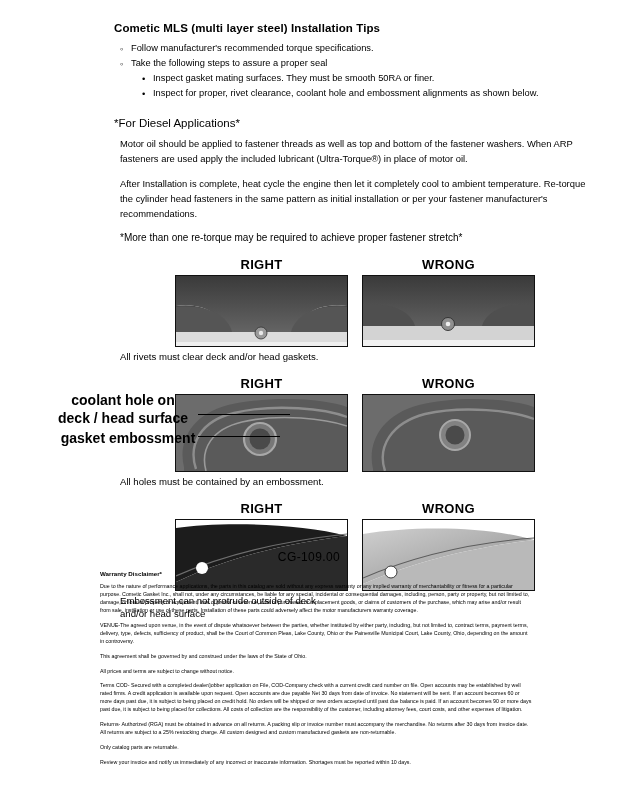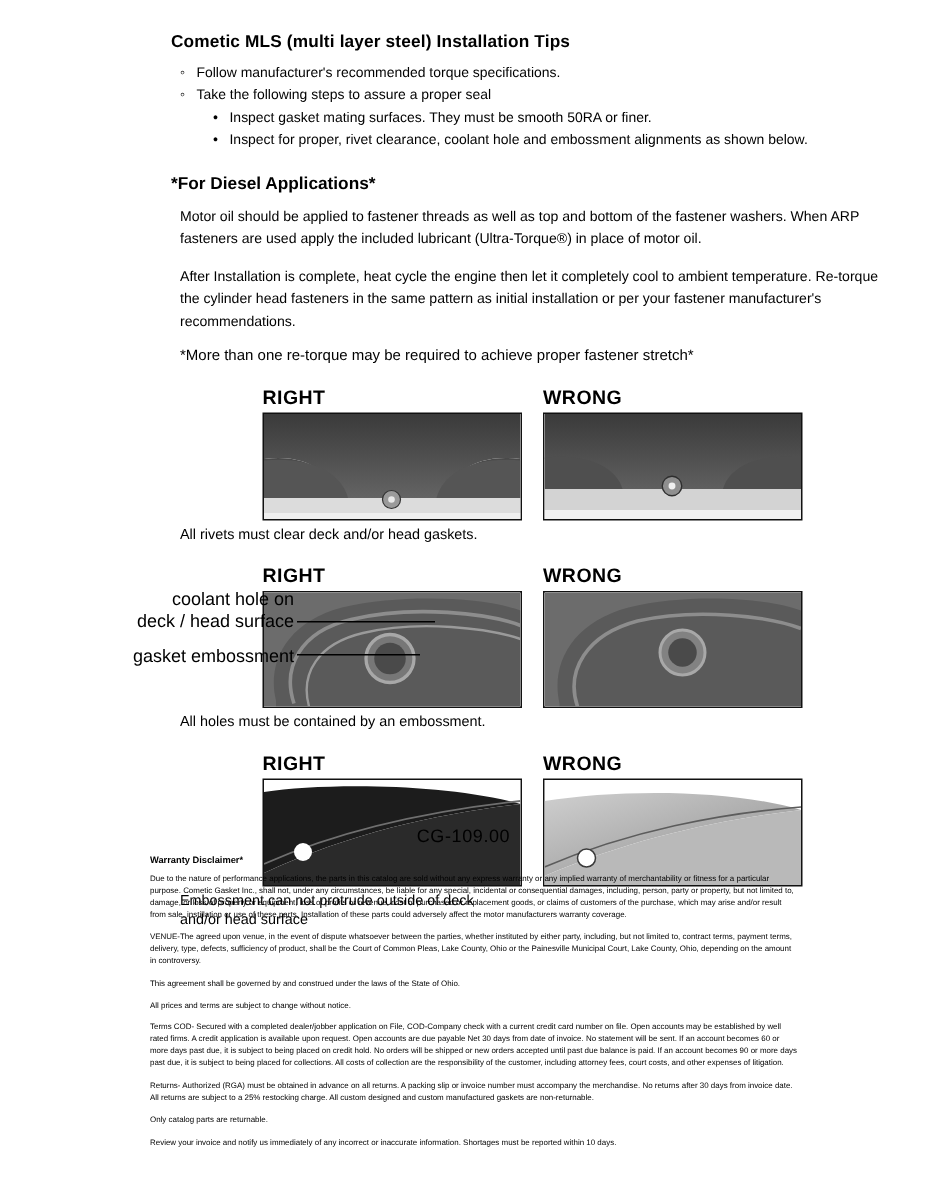--- a/index.html
+++ b/index.html
@@ -55,21 +55,21 @@
   }
   ul.sub > li::before {
     content: "\2022";
     position: absolute;
     left: 0;
     top: -0.5px;
     font-size: 9.5px;
   }
   h2.subtitle {
     font-size: 11.5px;
-    font-weight: bold;
+    font-weight: normal;
     margin: 16px 0 8px 86px;
   }
   p.para {
     font-size: 9.4px;
     line-height: 1.55;
     margin: 0 0 11px 92px;
     max-width: 470px;
   }
   p.note {
     font-size: 10px;
@@ -79,20 +79,21 @@
   
   .fig-block { position: relative; margin-top: 14px; }
   .fig-row {
     display: flex;
     gap: 14px;
     justify-content: center;
     margin-left: 92px;
   }
   .fig-col { width: 173px; }
   .fig-label {
+    text-align: center;
     font-size: 13px;
     font-weight: bold;
     margin-bottom: 3px;
     letter-spacing: 0.3px;
   }
   .fig-box {
     width: 173px;
     height: 72px;
     border: 1px solid #111;
     overflow: hidden;
@@ -105,23 +106,24 @@
     font-size: 9.6px;
     margin: 4px 0 0 92px;
     width: 372px;
     text-align: left;
   }
   .caption.two { line-height: 1.3; }
 
   
   .callout {
     position: absolute;
-    font-size: 12px;
-    text-align: right;
+    font-size: 14px;
+    text-align: center;
     line-height: 1.25;
+    font-weight: bold;
   }
   .leader {
     position: absolute;
     background: #000;
     height: 1px;
   }
 
   
   .warranty {
     position: absolute;

